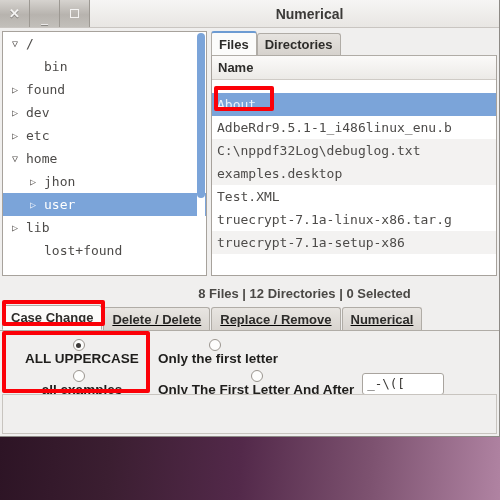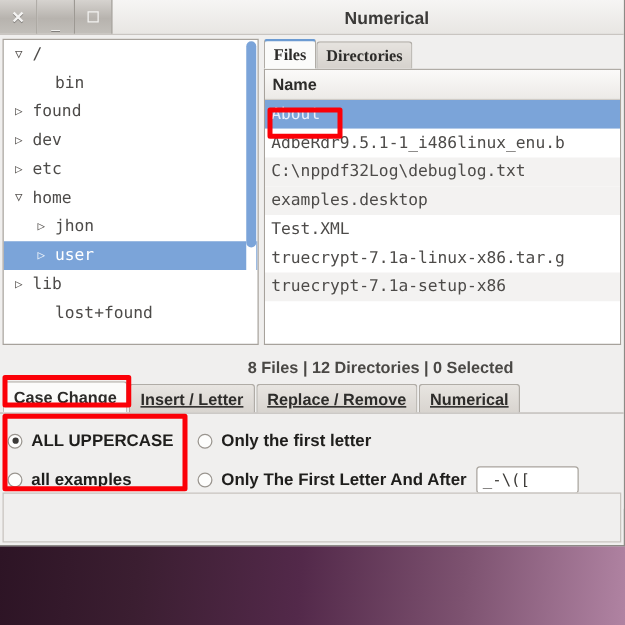--- a/index.html
+++ b/index.html
@@ -97,21 +97,20 @@
     display: flex; flex-direction: column; overflow: hidden;
   }
   #file-tabs { display: flex; height: 24px; align-items: flex-end; }
   .ftab {
     height: 22px; padding: 0 7px;
     display: flex; align-items: center;
     font-size: 13px; font-weight: bold; color: #2d2c2a;
     border: 1px solid #b0aca6; border-bottom: none;
     border-radius: 3px 3px 0 0;
     background: linear-gradient(#e6e3df, #d6d2cd);
-    font-family: Liberation Serif, serif;
   }
   .ftab.active {
     background: #fbfbfa; height: 24px;
     border-top: 2px solid #6c9bd2;
     position: relative; z-index: 3;
   }
   #file-list {
     flex: 1; background: #ffffff;
     border: 1px solid #a7a29c; border-top: 1px solid #b0aca6;
     overflow: hidden; position: relative;
@@ -123,21 +122,21 @@
     border-bottom: 1px solid #cfcbc6;
   }
   .file-row {
     height: 23px; display: flex; align-items: center;
     padding-left: 5px; white-space: nowrap;
     font-family: "DejaVu Sans Mono", monospace;
     font-size: 13px; color: #4d4b49;
     background: #ffffff;
   }
   .file-row.alt { background: #f3f2f1; }
-  .file-row.sel { background: #7ba4d9; color: #e9f0fa; }
+  .file-row.sel { background: #7ba4d9; color: #e9f0fa; margin-top: 13px; }
   
   #statusbar {
     height: 26px; width: 100%;
     display: flex; align-items: center; justify-content: center;
     font-size: 13px; font-weight: bold; color: #4a4845;
     background: #f0efee;
     padding-left: 110px;
   }
   
   #op-tabs {
@@ -161,21 +160,21 @@
     border-bottom: 1px solid #fbfbfa;
   }
   
   #options {
     position: relative; height: 76px; width: 100%;
     background: #f0efee; padding: 6px 0 0 6px;
   }
   .opt-row { display: flex; align-items: center; height: 31px; }
   .opt {
     display: flex; align-items: center;
-    font-size: 13.5px; font-weight: bold; color: #1f1e1c;
+    font-size: 13.5px; font-weight: bold; color: #1f1e1c; flex-direction: column;
   }
   .radio {
     width: 12px; height: 12px; border-radius: 50%;
     border: 1px solid #9a958f; background: #fdfdfc;
     margin-right: 7px; position: relative; flex: 0 0 12px;
   }
   .radio.on::after {
     content: ""; position: absolute; left: 2.5px; top: 2.5px;
     width: 5px; height: 5px; border-radius: 50%; background: #3c3a38;
   }
@@ -287,21 +286,21 @@
           <div class="file-row">truecrypt-7.1a-linux-x86.tar.g</div>
           <div class="file-row alt">truecrypt-7.1a-setup-x86</div>
         </div>
       </div>
     </div>
 
     <div id="statusbar">8 Files | 12 Directories | 0 Selected</div>
 
     <div id="op-tabs">
       <div class="otab active">Case Change</div>
-      <div class="otab">Insert / Letter</div>
+      <div class="otab">Delete / Delete</div>
       <div class="otab">Replace / Remove</div>
       <div class="otab">Numerical</div>
     </div>
 
     <div id="options">
       <div class="opt-row">
         <div class="opt col-left">
           <span class="radio on"></span>
           <span>ALL UPPERCASE</span>
         </div>

